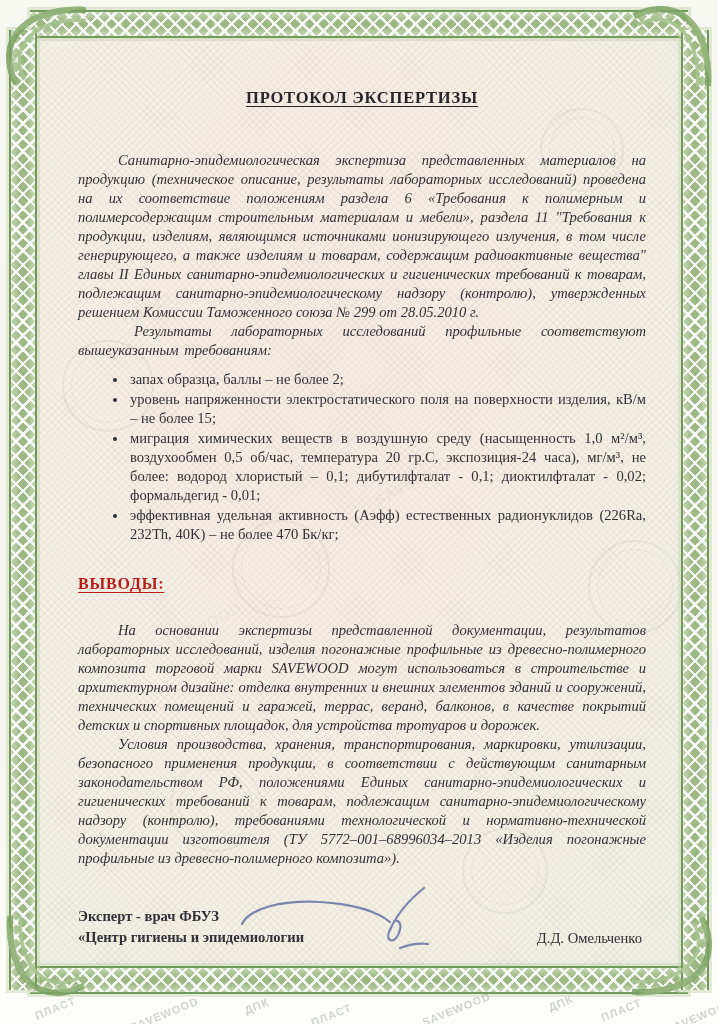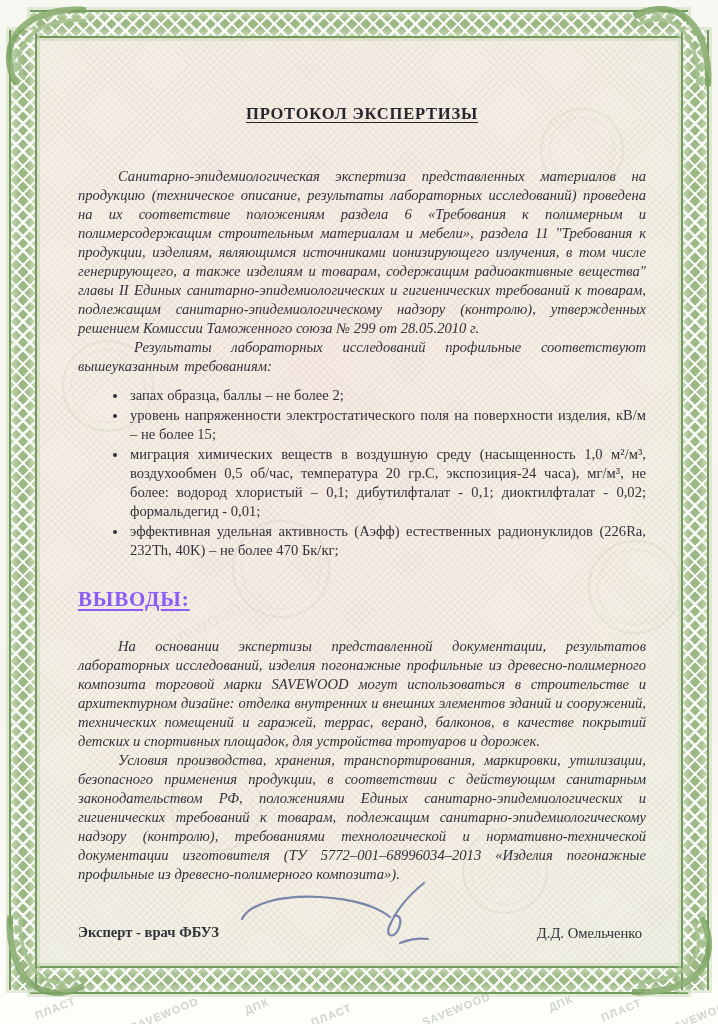--- a/index.html
+++ b/index.html
@@ -47,33 +47,33 @@
   .corner.bl{left:2px;top:914px;transform:rotate(270deg);}
   
   .stamp{position:absolute;border:2px solid #7e9a72;border-radius:50%;opacity:.10;}
   .stamp::after{content:"";position:absolute;inset:7px;border:1.5px solid #7e9a72;border-radius:50%;}
   .wm{position:absolute;font-family:"Liberation Sans","DejaVu Sans",sans-serif;
       font-weight:bold;color:#8fa090;transform:rotate(-22deg);letter-spacing:1px;white-space:nowrap;}
   .wm.strip{font-size:11px;opacity:.42;}
   .wm.inner{font-size:15px;opacity:.08;transform:rotate(-28deg);}
   
   .content{
-    position:absolute;left:78px;top:104px;width:568px;color:#30313a;
+    position:absolute;left:78px;top:88px;width:568px;color:#30313a;
     font-size:14.6px;line-height:19px;text-align:justify;
   }
   .doc-title{
     text-align:center;font-weight:700;font-size:16.5px;letter-spacing:.8px;color:#26262e;
     text-decoration:underline;text-underline-offset:3px;margin:0 0 44px 0;
   }
   .para{margin:0;text-indent:40px;font-style:italic;}
   .para.results{text-indent:56px;word-spacing:2px;}
   ul.reqs{margin:10px 0 0 0;padding:0 0 0 50px;list-style:disc;}
   ul.reqs li{margin:0 0 1px 0;padding-left:2px;}
   .conclusions-heading{
-    margin:30px 0 28px 0;font-weight:700;font-size:21px;letter-spacing:.8px;color:#8b5cf6;
+    margin:30px 0 28px 0;font-weight:700;font-size:16px;letter-spacing:.8px;color:#b91c1c;
     text-decoration:underline;text-underline-offset:3px;text-align:left;text-indent:0;
   }
   .sig-row{margin-top:38px;position:relative;display:flex;justify-content:space-between;align-items:flex-end;text-align:left;}
   .sig-left div{line-height:21px;font-weight:bold;}
   .sig-name{white-space:nowrap;padding-right:4px;margin-left:33px;}
   .sig-mark{position:absolute;left:150px;bottom:-14px;width:250px;height:84px;pointer-events:none;}
 </style>
 </head>
 <body>
 
@@ -145,20 +145,21 @@
     </ul>
 
     <h2 class="conclusions-heading">ВЫВОДЫ:</h2>
 
     <p class="para">На основании экспертизы представленной документации, результатов лабораторных исследований, изделия погонажные профильные из древесно-полимерного композита торговой марки SAVEWOOD могут использоваться в строительстве и архитектурном дизайне: отделка внутренних и внешних элементов зданий и сооружений, технических помещений и гаражей, террас, веранд, балконов, в качестве покрытий детских и спортивных площадок, для устройства тротуаров и дорожек.</p>
     <p class="para">Условия производства, хранения, транспортирования, маркировки, утилизации, безопасного применения продукции, в соответствии с действующим санитарным законодательством РФ, положениями Единых санитарно-эпидемиологических и гигиенических требований к товарам, подлежащим санитарно-эпидемиологическому надзору (контролю), требованиями технологической и нормативно-технической документации изготовителя (ТУ 5772–001–68996034–2013 «Изделия погонажные профильные из древесно-полимерного композита»).</p>
 
     <div class="sig-row">
       <div class="sig-left">
         <div>Эксперт - врач ФБУЗ</div>
+        <div>«Центр гигиены и эпидемиологии</div>
       </div>
       <div class="sig-name">Д.Д. Омельченко</div>
       <svg class="sig-mark" viewBox="0 0 250 84" xmlns="http://www.w3.org/2000/svg">
         <g fill="none" stroke="#6d7aa6" stroke-width="2.2" stroke-linecap="round" opacity=".9">
           <path d="M14 46 C22 30 54 22 92 24 C126 26 150 34 162 44"></path>
           <path d="M196 10 C176 26 166 42 161 54 C158 63 165 66 170 57 C174 49 173 41 166 43"></path>
           <path d="M172 70 C180 67 192 65 200 66"></path>
         </g>
       </svg>
     </div>

